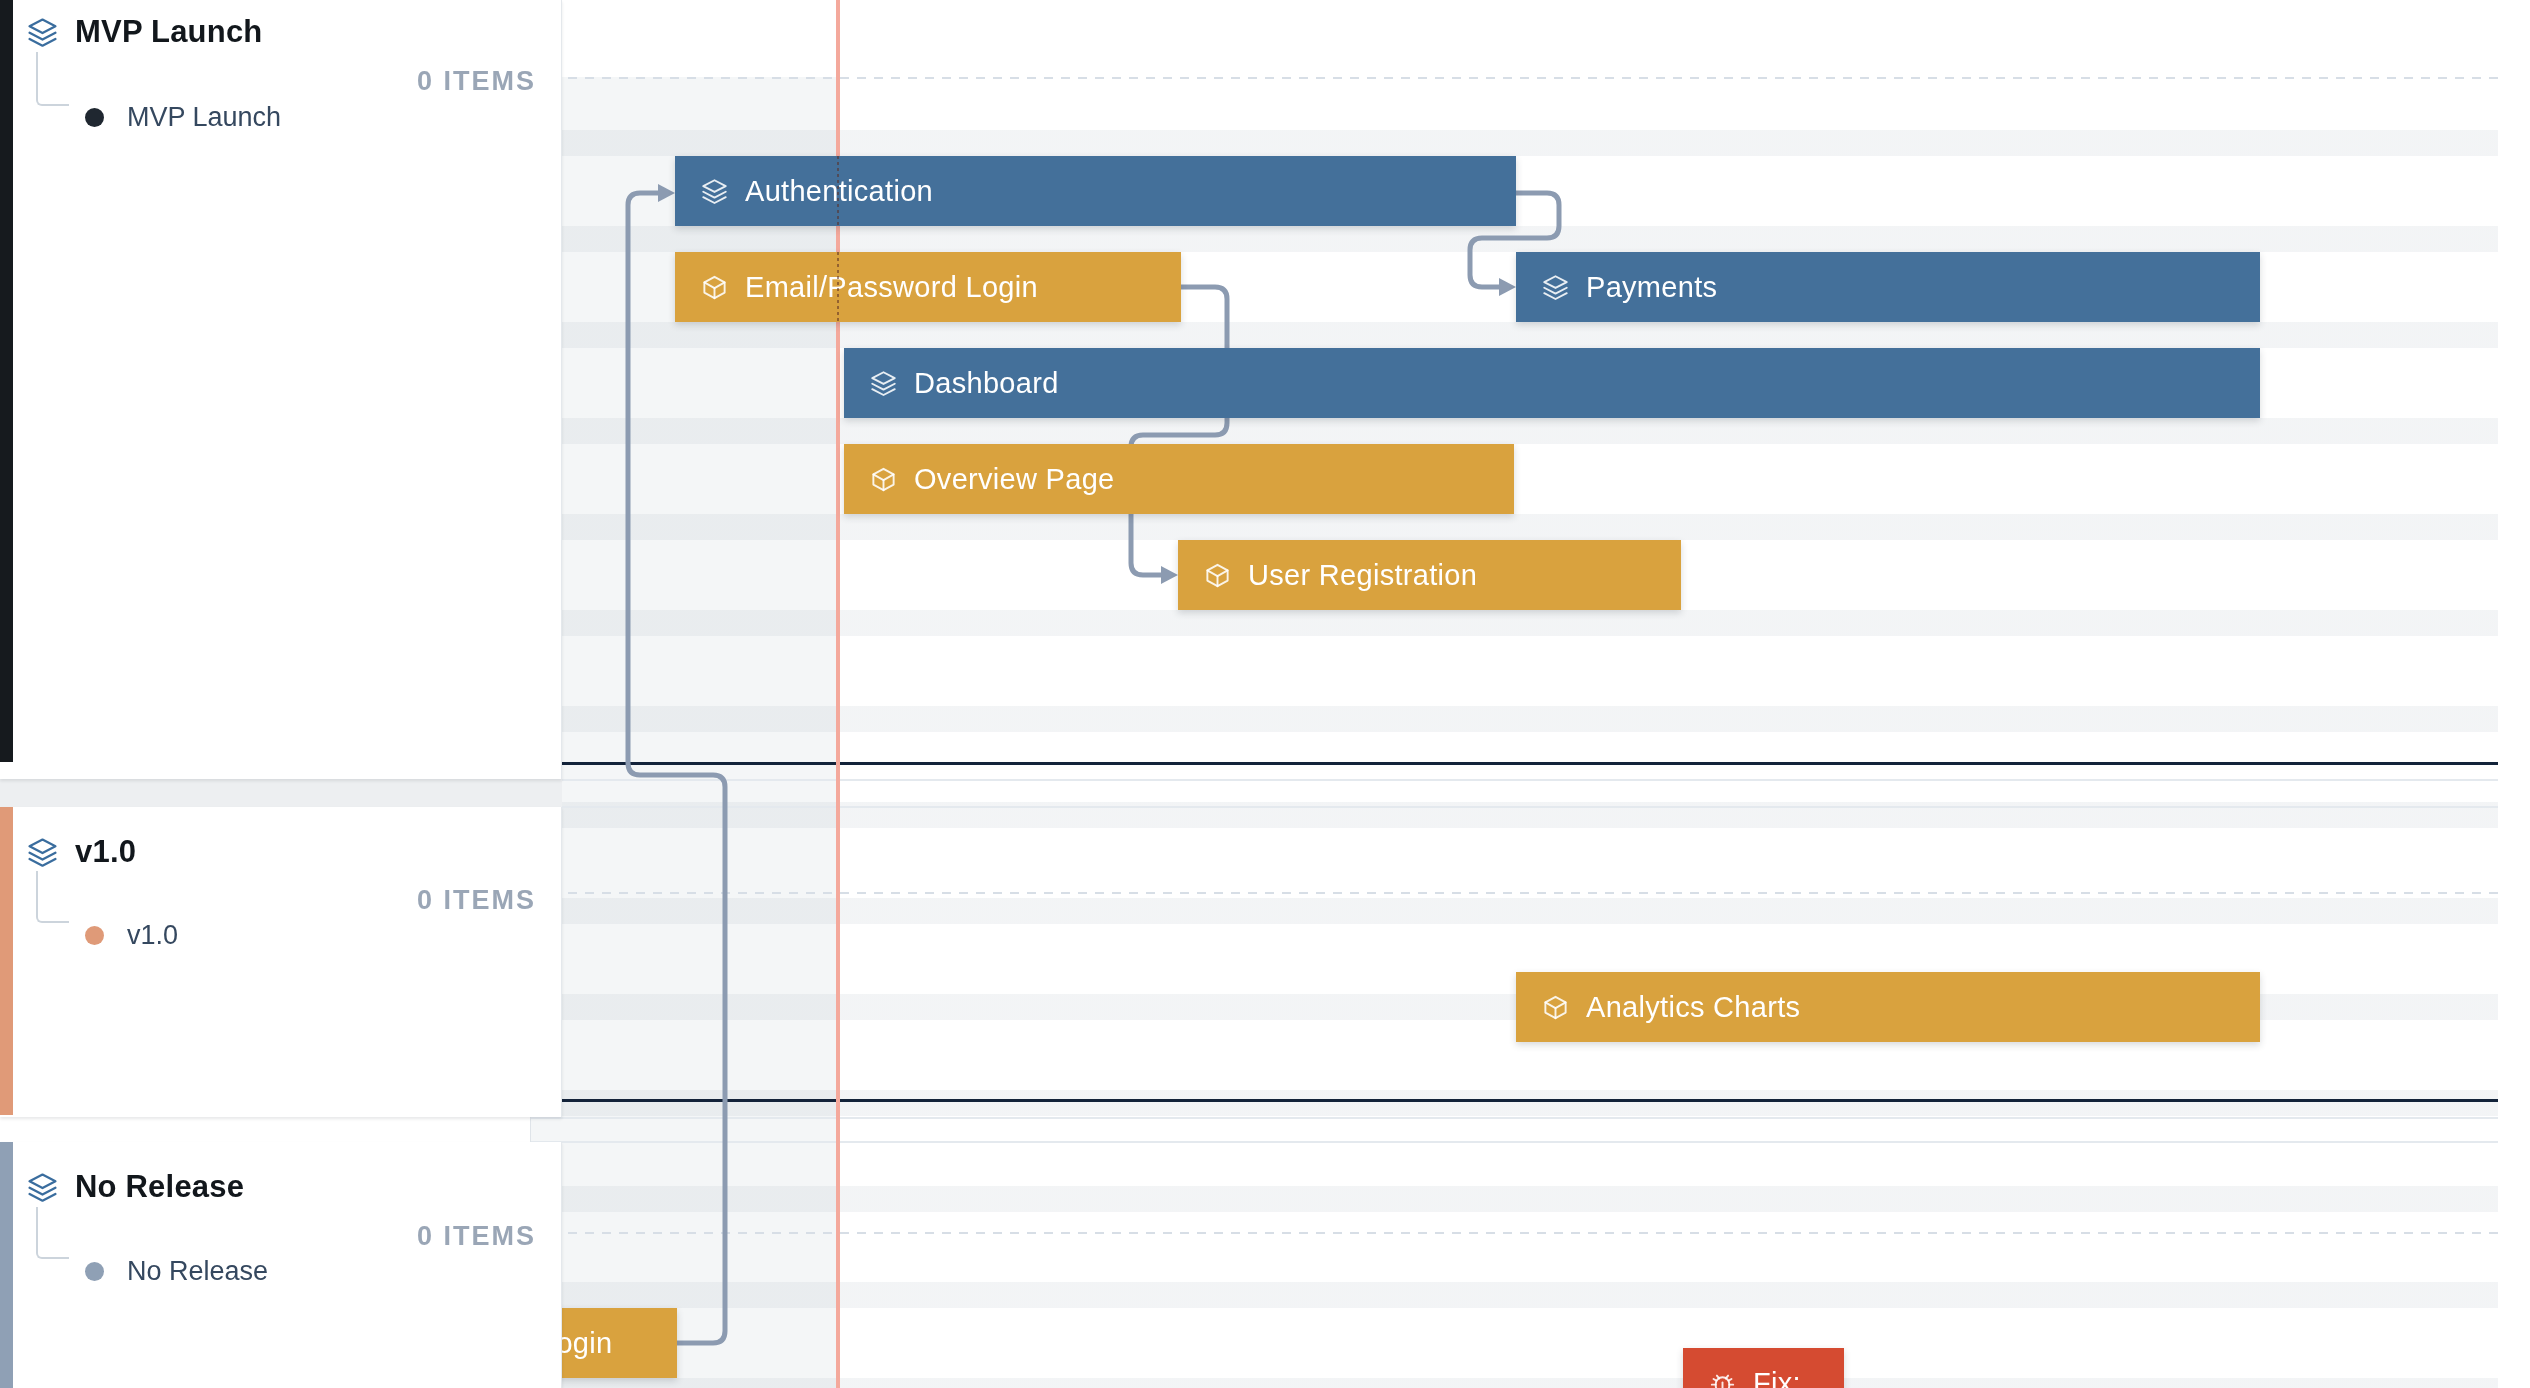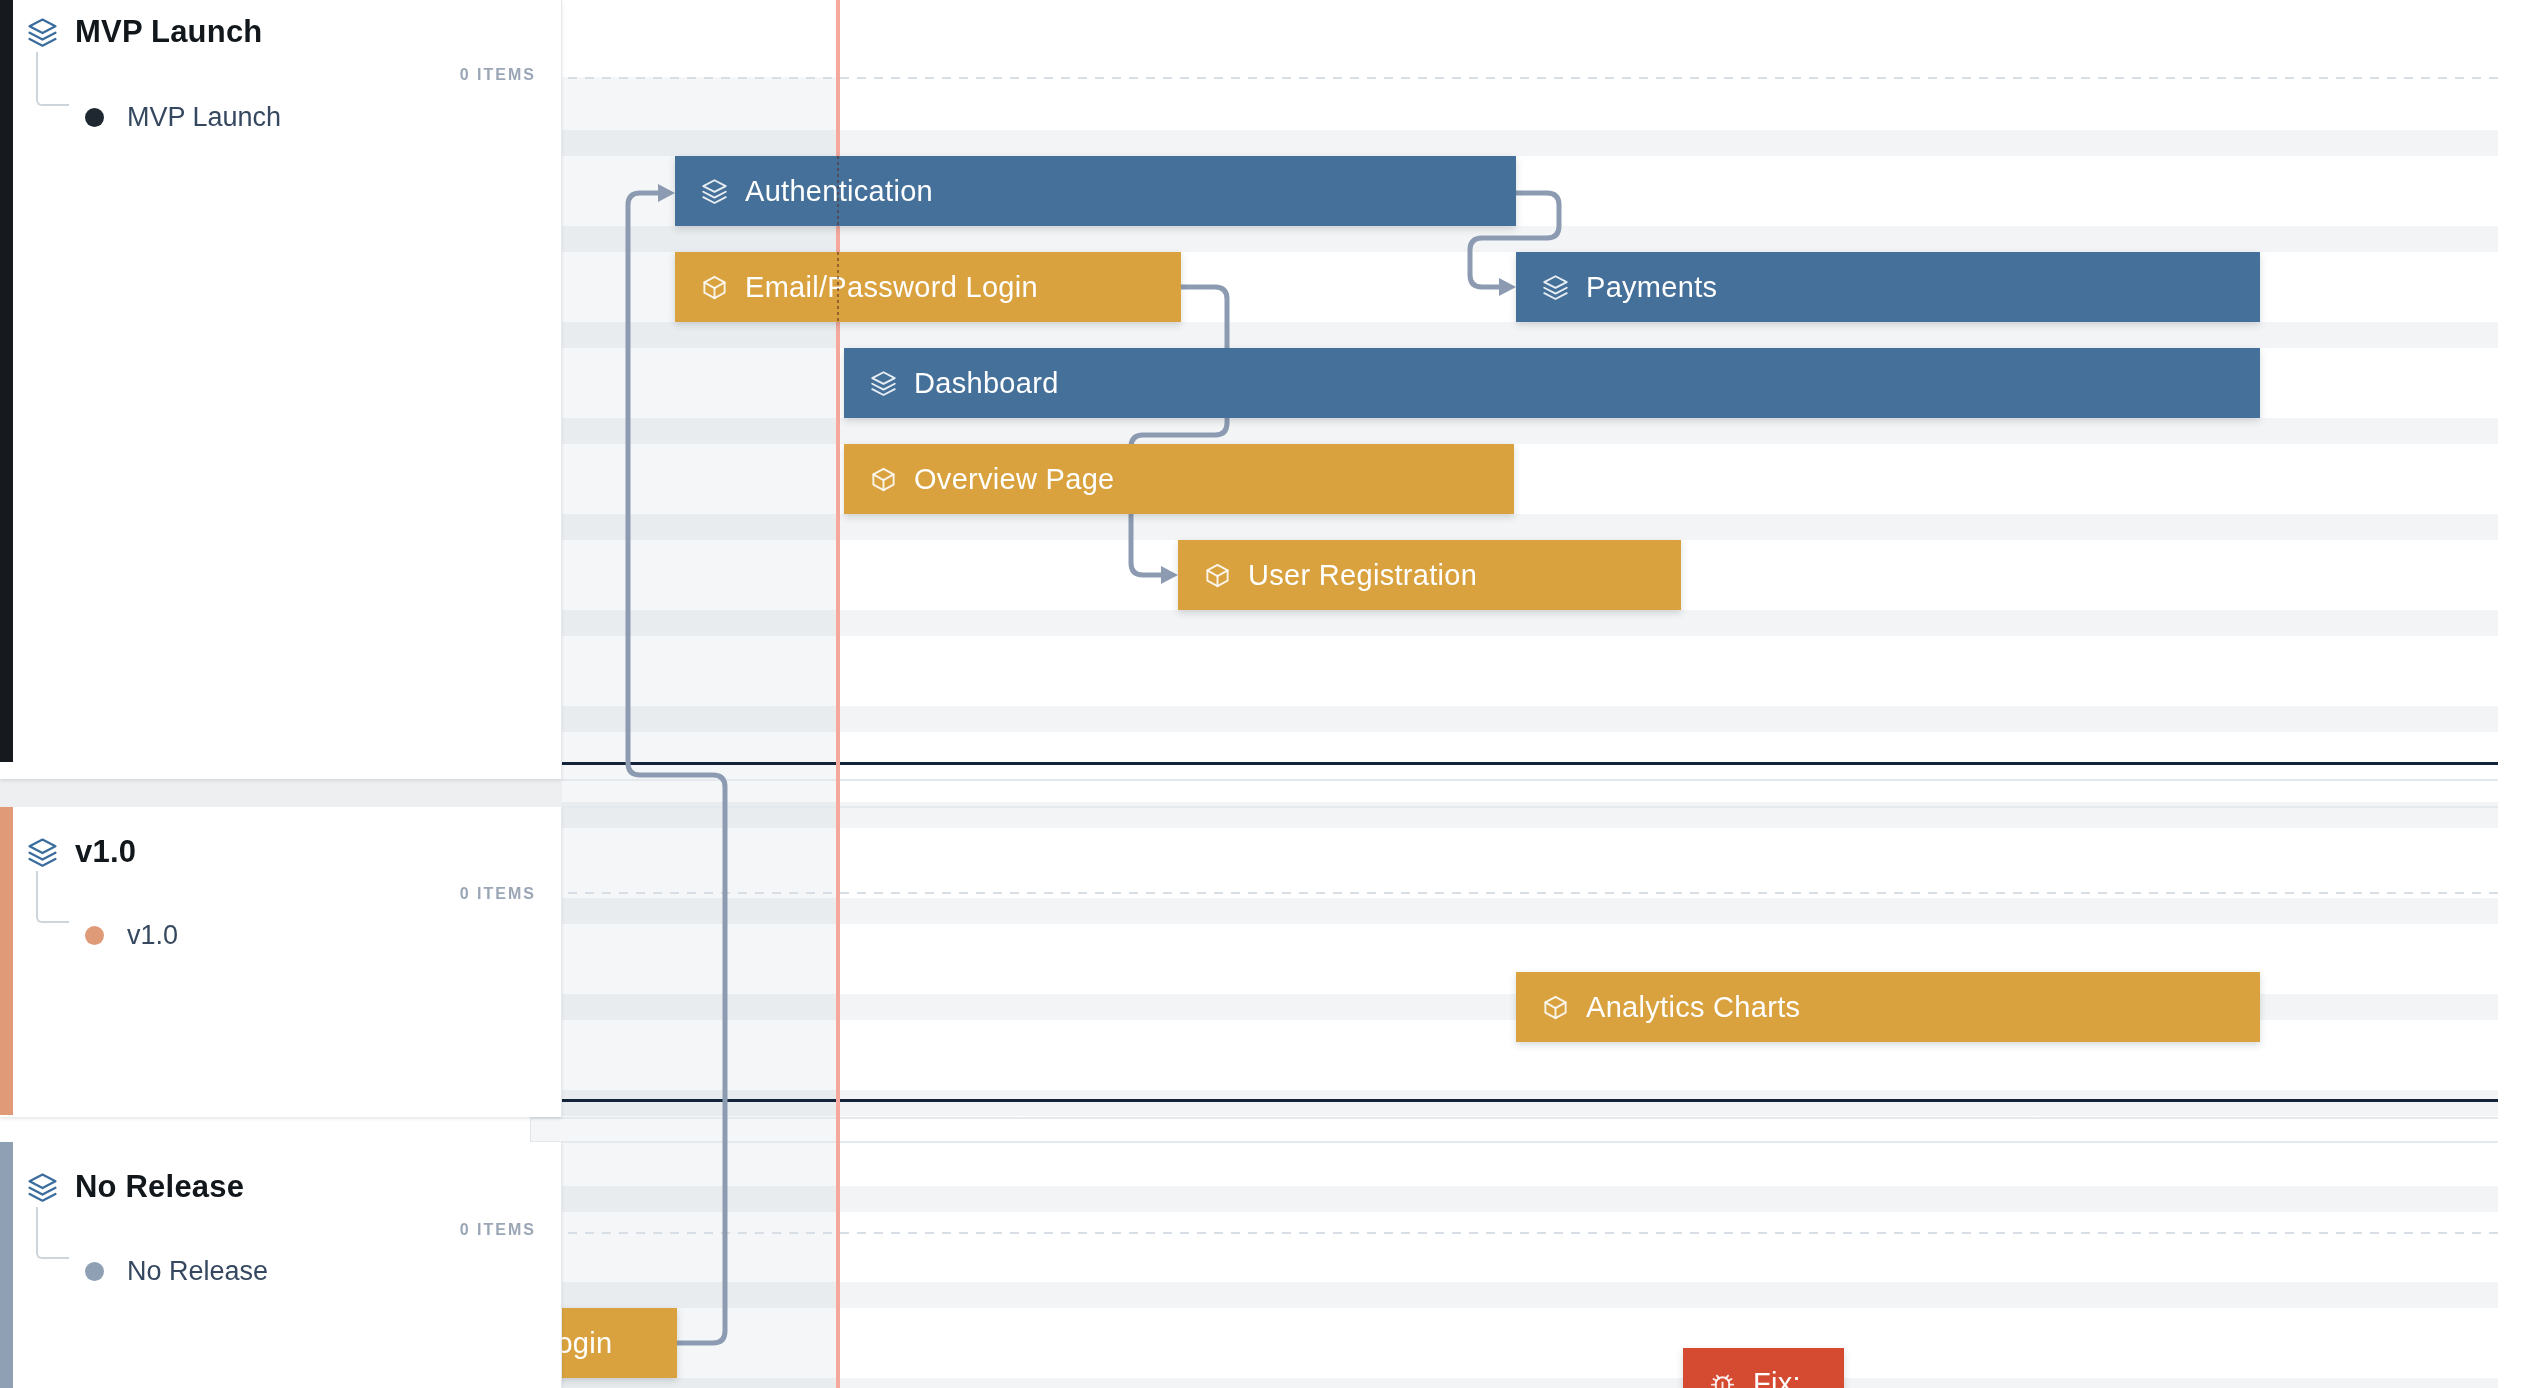--- a/index.html
+++ b/index.html
@@ -44,21 +44,21 @@
   .bar.flush{padding-left:10px;}
   
   .sidebar{position:absolute;left:0;top:0;width:562px;height:1064px;background:#edeff1;z-index:10;}
   .card{position:absolute;left:0;width:562px;background:#ffffff;
     border-right:1px solid #e4e8ec;box-shadow:0 2px 3px rgba(20,30,40,0.10);box-sizing:border-box;}
   .strip{position:absolute;left:0;width:13px;}
   .card-header{position:absolute;left:27px;display:flex;align-items:center;gap:17px;}
   .card-header svg{width:31px;height:31px;stroke:#3a6d9e;stroke-width:1.8;fill:none;
     stroke-linecap:round;stroke-linejoin:round;}
   .card-title{font-size:31px;font-weight:700;color:#12171c;letter-spacing:.2px;}
-  .items-label{position:absolute;right:25px;font-size:16px;font-weight:600;color:#9aa6b6;
+  .items-label{position:absolute;right:25px;font-size:27px;font-weight:600;color:#9aa6b6;
     letter-spacing:2px;}
   .tree{position:absolute;left:36px;width:31px;border-left:2px solid #ccd4dc;
     border-bottom:2px solid #ccd4dc;border-bottom-left-radius:6px;}
   .bullet-row{position:absolute;left:85px;display:flex;align-items:center;gap:23px;}
   .bullet-dot{width:19px;height:19px;border-radius:50%;}
   .bullet-label{font-size:27px;color:#35485f;}
 </style>
 </head>
 <body>
 

